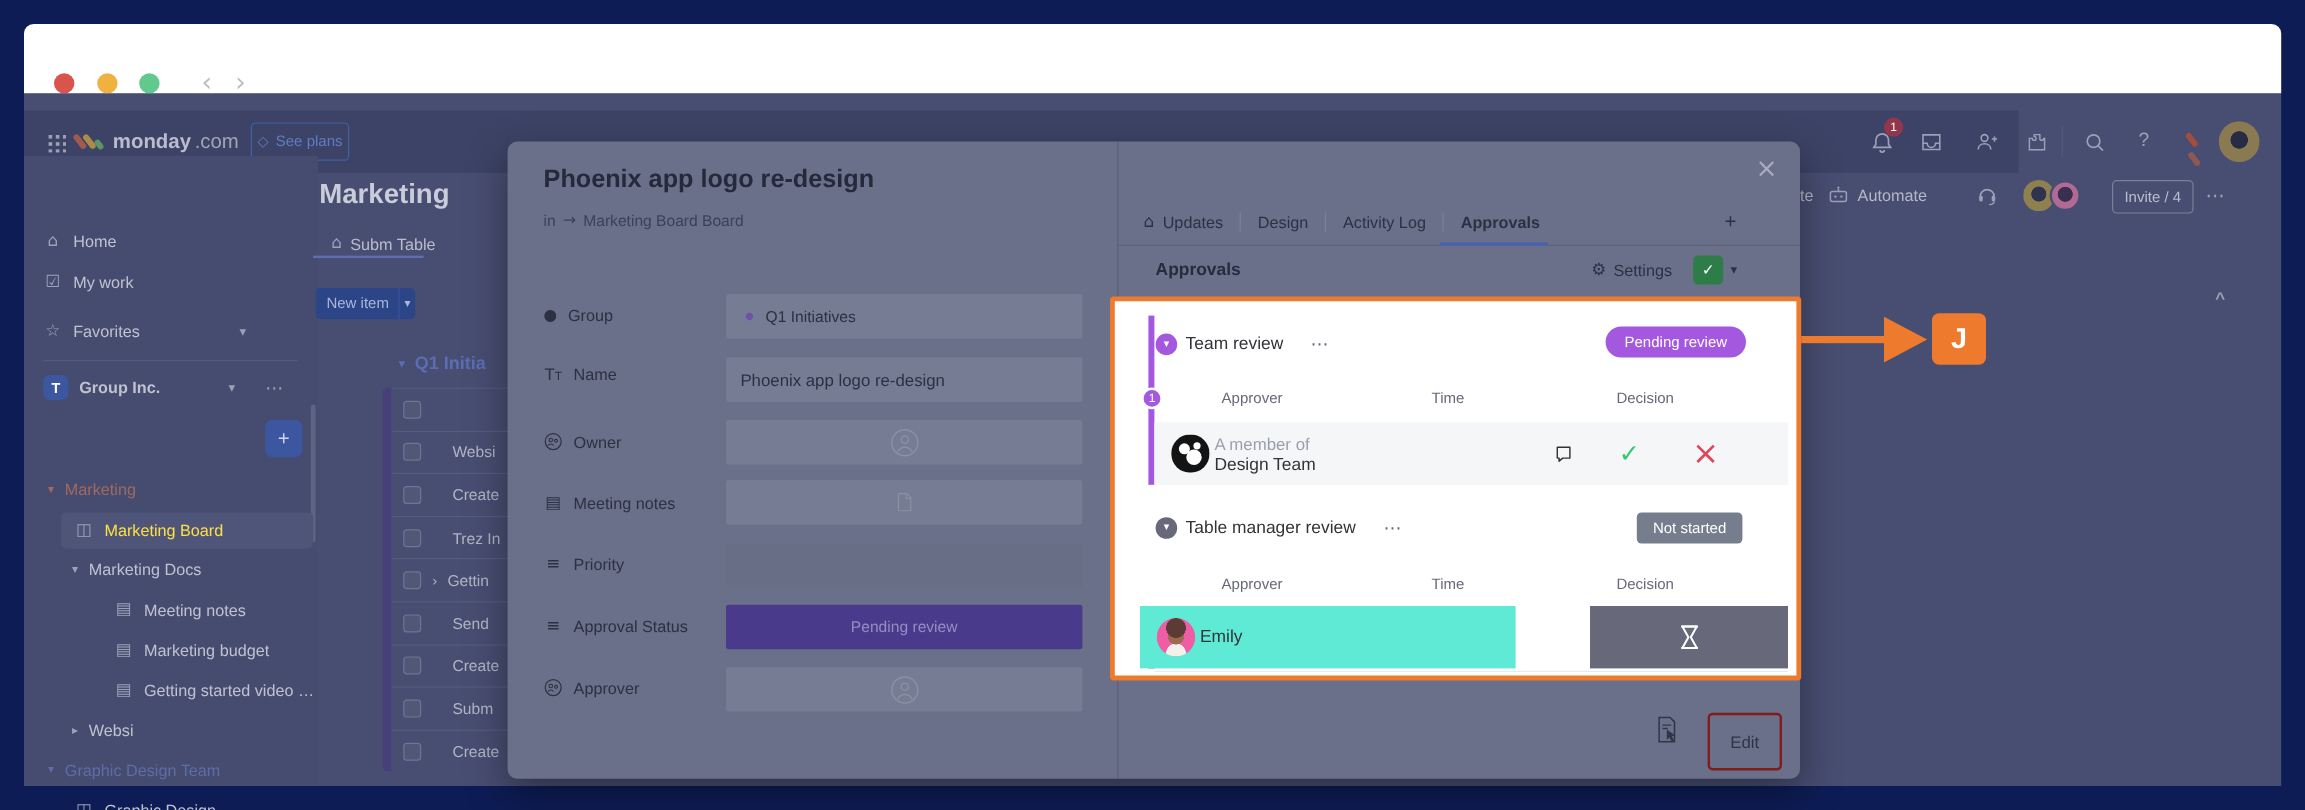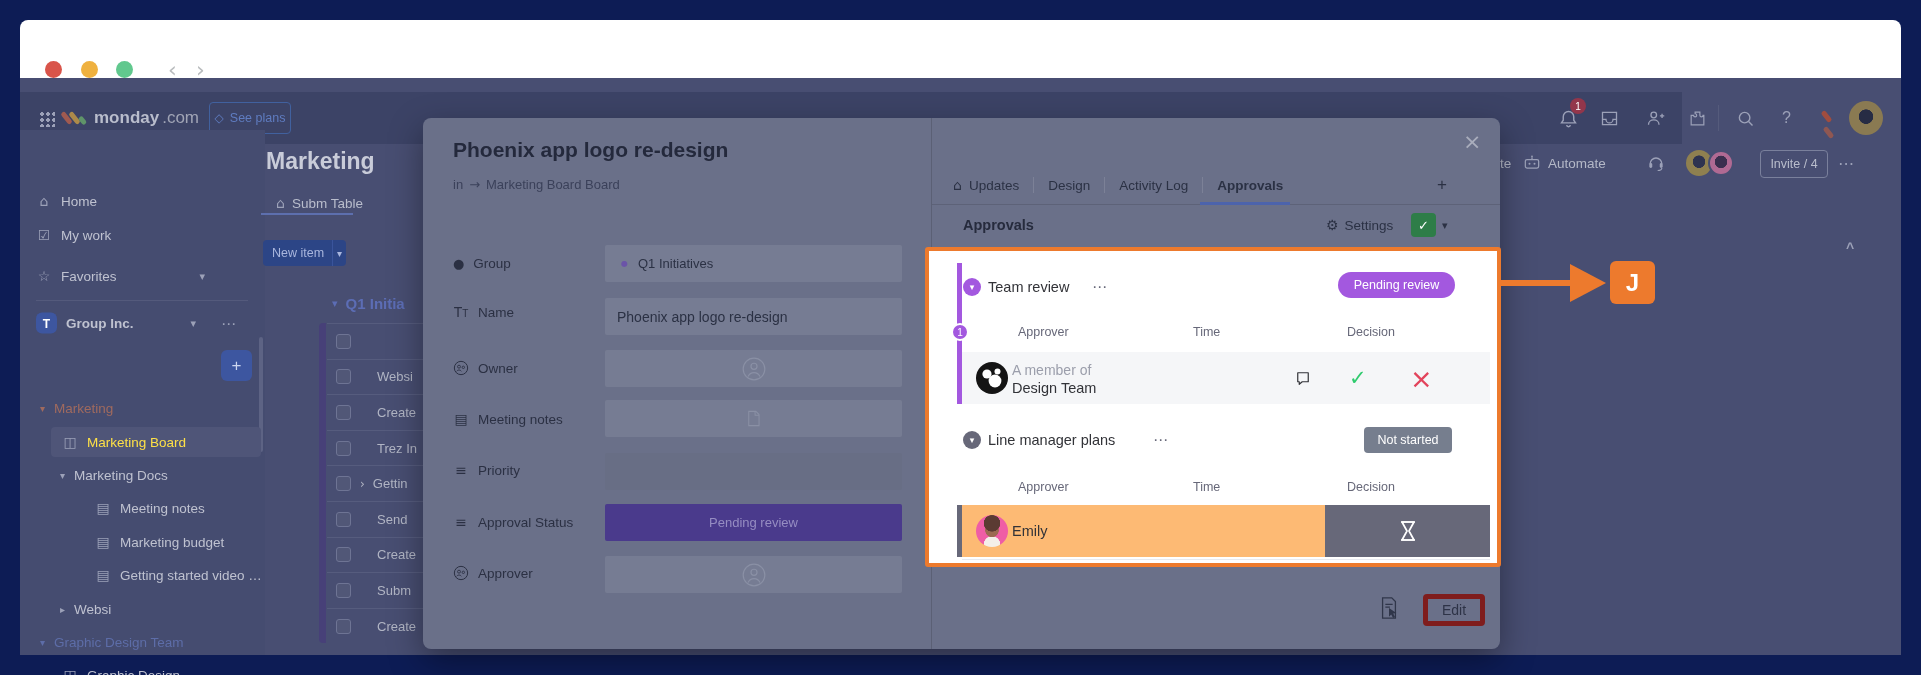--- a/index.html
+++ b/index.html
@@ -376,21 +376,21 @@
   </div>
   <span class="abs vc g" style="left:1019px;top:107px;font-size:11px;color:#2b3144">▾</span>
 
   <span class="abs" style="left:955px;top:478px;color:#30364a">
     <svg width="22" height="24" viewBox="0 0 24 26">
         <path d="M5 2h10l4 4v18H5z" fill="none" stroke="currentColor" stroke-width="1.4"></path>
         <path d="M8 9h8M8 12h5" stroke="currentColor" stroke-width="1.2"></path>
         <path d="M12 13l8 5.5-3.4.6 2 3.8-2.2 1.1-2-3.8-2.4 2.3z" fill="currentColor"></path>
       </svg>
   </span>
-  <div class="abs flex" style="left:1000px;top:476px;width:62px;height:32px;border:5px solid #7f1d1d;border-radius:4px;justify-content:center;color:#2e3347;font-size:14px">Edit</div>
+  <div class="abs flex" style="left:1000px;top:476px;width:62px;height:48px;border:2px solid #7f1d1d;border-radius:4px;justify-content:center;color:#2e3347;font-size:14px">Edit</div>
 </div>
 
 <div class="panel">
 
   <div class="abs" style="left:28px;top:12px;width:5px;height:141px;background:#a358df"></div>
   <div class="pcirc" style="left:34px;top:27px;background:#a358df">
       <span class="g">▾</span>
     </div>
   <div class="abs vc" style="left:59px;top:36px;font-size:14.5px;font-weight:500;color:#323338">Team review</div>
   <span class="abs vc g" style="left:163px;top:36px;font-size:15px;color:#676879">⋯</span>
@@ -417,30 +417,30 @@
           <path d="M5 5h14v12h-8l-4 3.4V17H5z" fill="none" stroke="currentColor" stroke-width="1.6" stroke-linejoin="round"></path>
         </svg>
     </span>
     <span class="abs vc g" style="left:387px;top:26px;font-size:21px;font-weight:bold;color:#2fcb6e">✓</span>
     <span class="abs vc g" style="left:448px;top:26px;font-size:27px;color:#e2445c">×</span>
   </div>
 
   <div class="pcirc" style="left:34px;top:180px;background:#676879">
       <span class="g">▾</span>
     </div>
-  <div class="abs vc" style="left:59px;top:189px;font-size:14.5px;font-weight:500;color:#323338">Line manager plans</div>
+  <div class="abs vc" style="left:59px;top:189px;font-size:14.5px;font-weight:500;color:#323338">Table manager review</div>
   <span class="abs vc g" style="left:224px;top:189px;font-size:15px;color:#676879">⋯</span>
   <div class="pill" style="left:435px;top:176px;width:88px;height:26px;background:#767e8e;border-radius:4px">Not started</div>
 
   <div class="phdr" style="left:89px;top:236px">Approver</div>
   <div class="phdr" style="left:264px;top:236px">Time</div>
   <div class="phdr" style="left:418px;top:236px">Decision</div>
 
   <div class="abs" style="left:28px;top:254px;width:5px;height:52px;background:#676879"></div>
-  <div class="abs" style="left:33px;top:254px;width:366px;height:52px;background:#fdba74">
+  <div class="abs" style="left:21px;top:254px;width:313px;height:52px;background:#5eead4">
     <span class="abs" style="left:14px;top:10px;width:32px;height:32px;border-radius:50%;background:radial-gradient(circle at 50% 26%,#5b3b33 0 8px,transparent 8.5px),radial-gradient(circle at 50% 48%,#9c6a52 0 6.5px,transparent 7px),radial-gradient(circle at 50% 92%,#f4efe9 0 8px,transparent 8.5px),#ef5da5"></span>
     <span class="abs vc" style="left:50px;top:26px;font-size:14.5px;color:#323338">Emily</span>
   </div>
   <div class="abs flex" style="left:396px;top:254px;width:165px;height:52px;background:#676879;justify-content:center">
     <span>
       <svg width="20" height="24" viewBox="0 0 20 24">
           <path d="M4 3h12l-5 9 5 9H4l5-9z" fill="none" stroke="#fff" stroke-width="1.7" stroke-linejoin="round"></path>
           <path d="M3 3h14M3 21h14" stroke="#fff" stroke-width="1.7"></path>
         </svg>
     </span>

